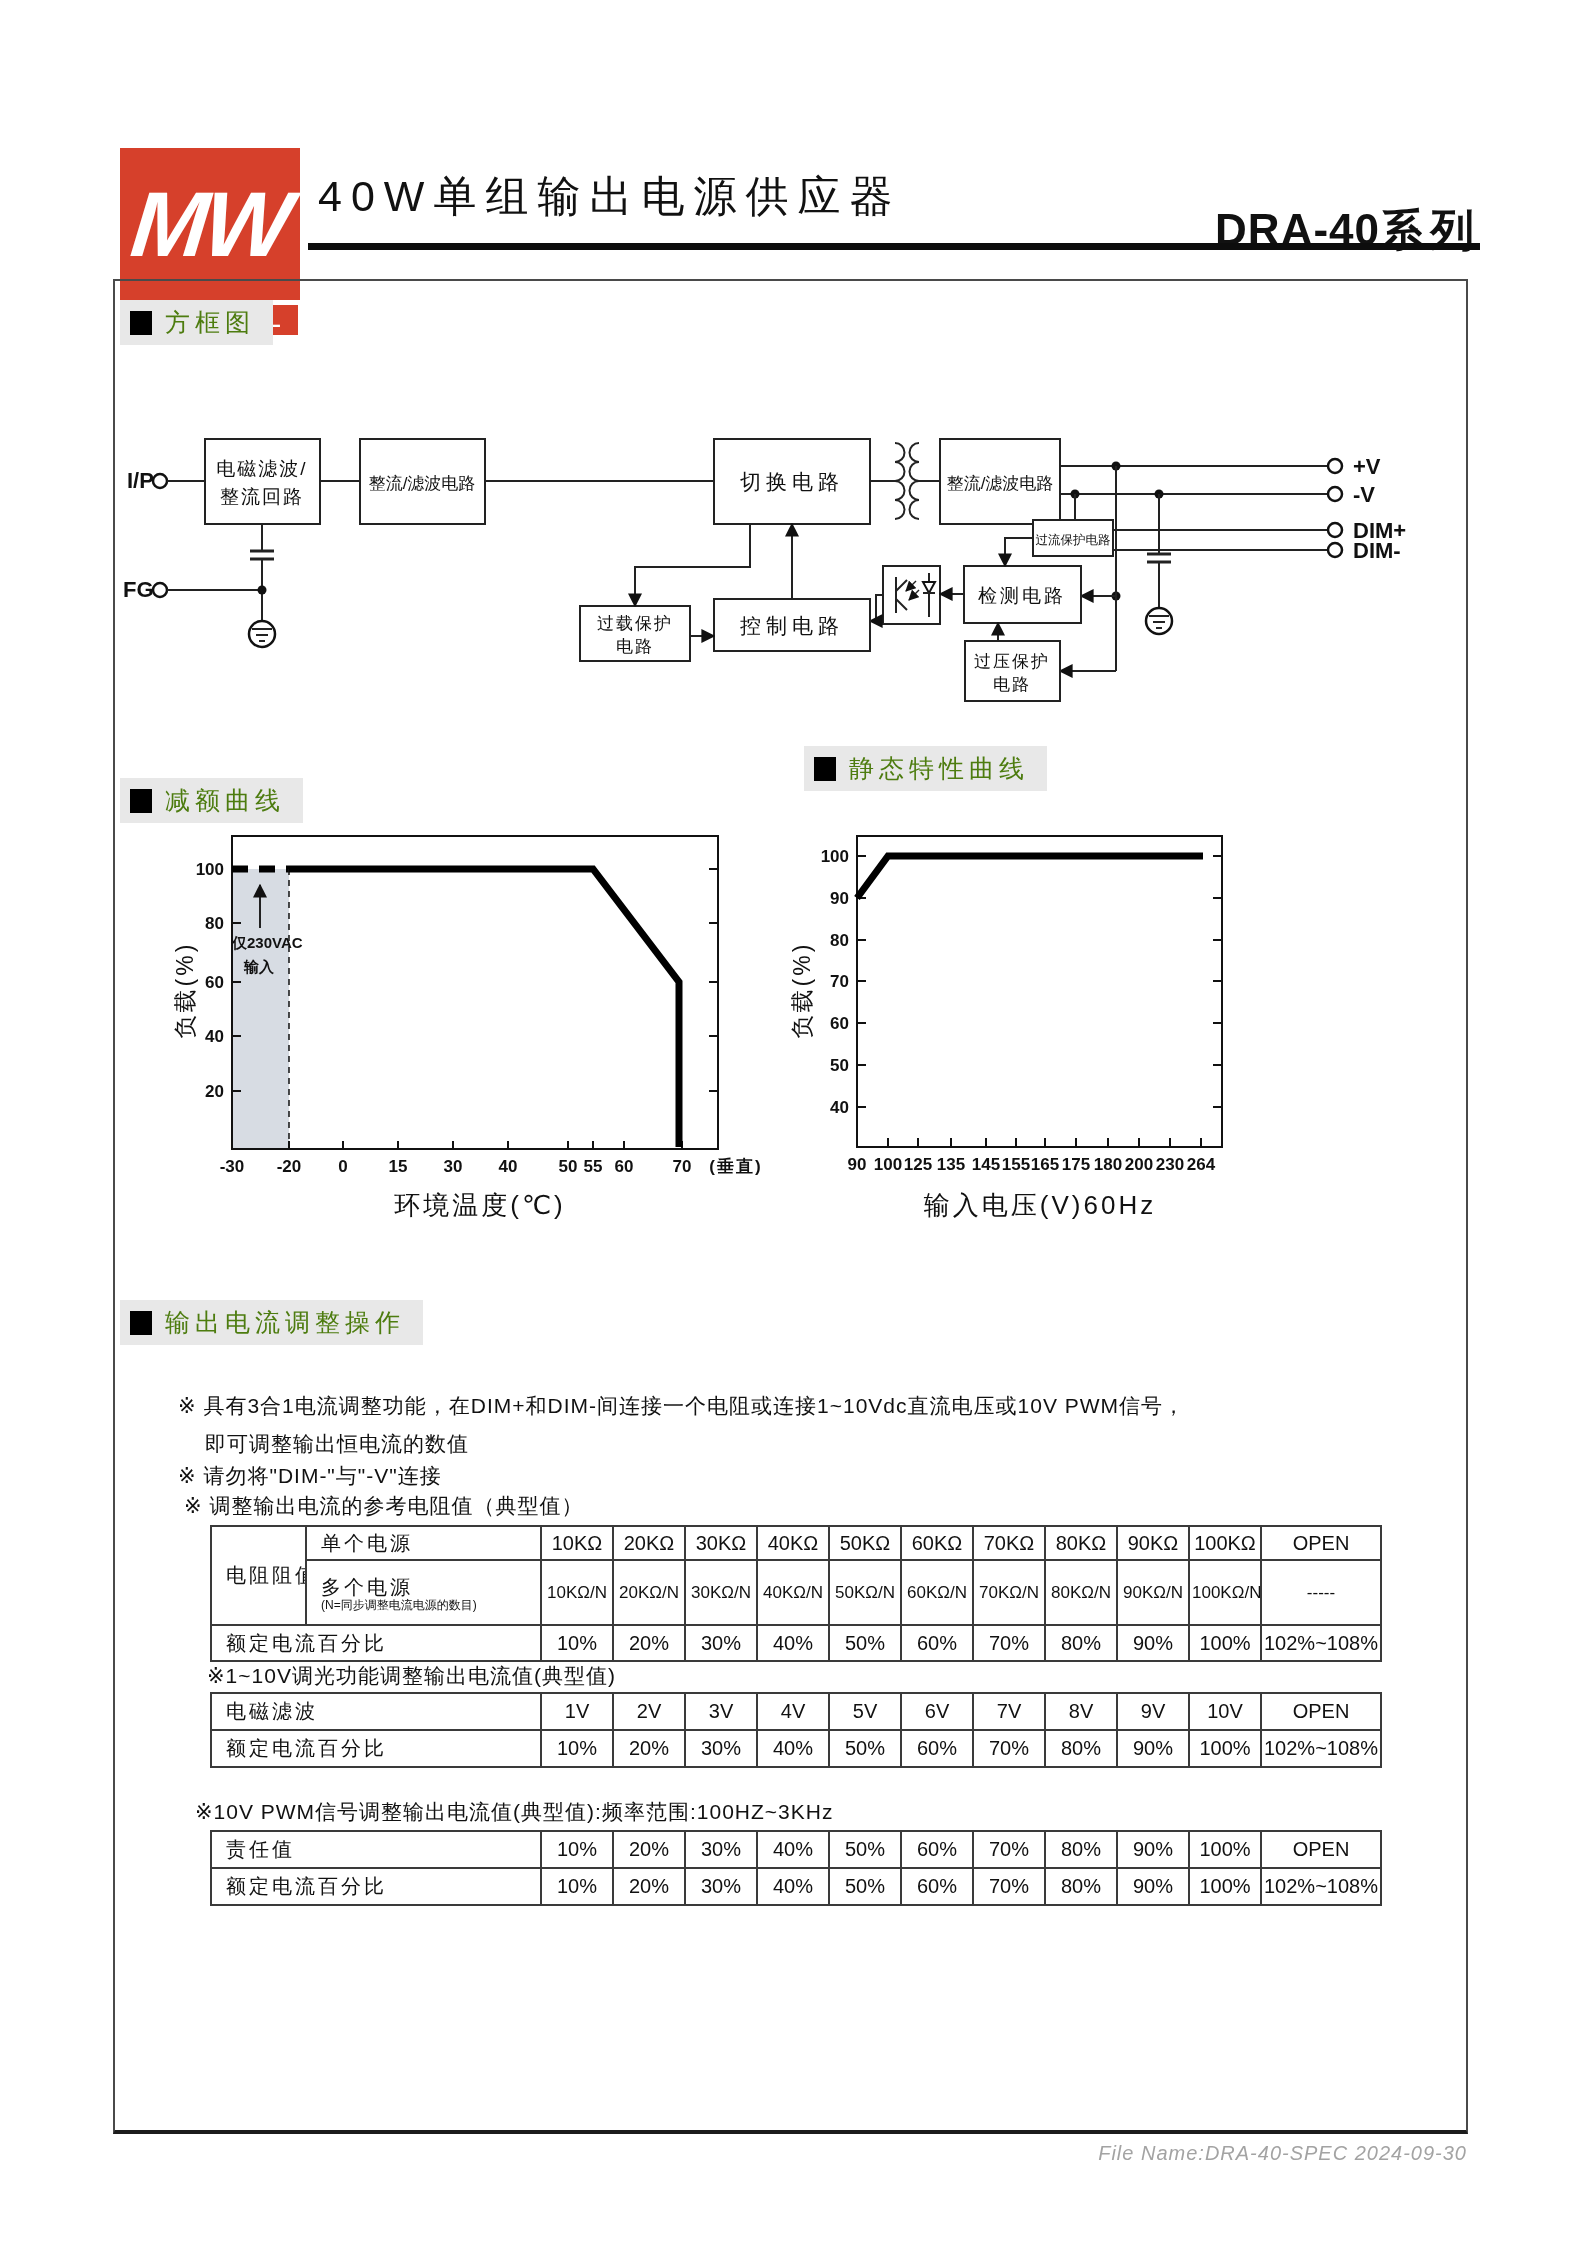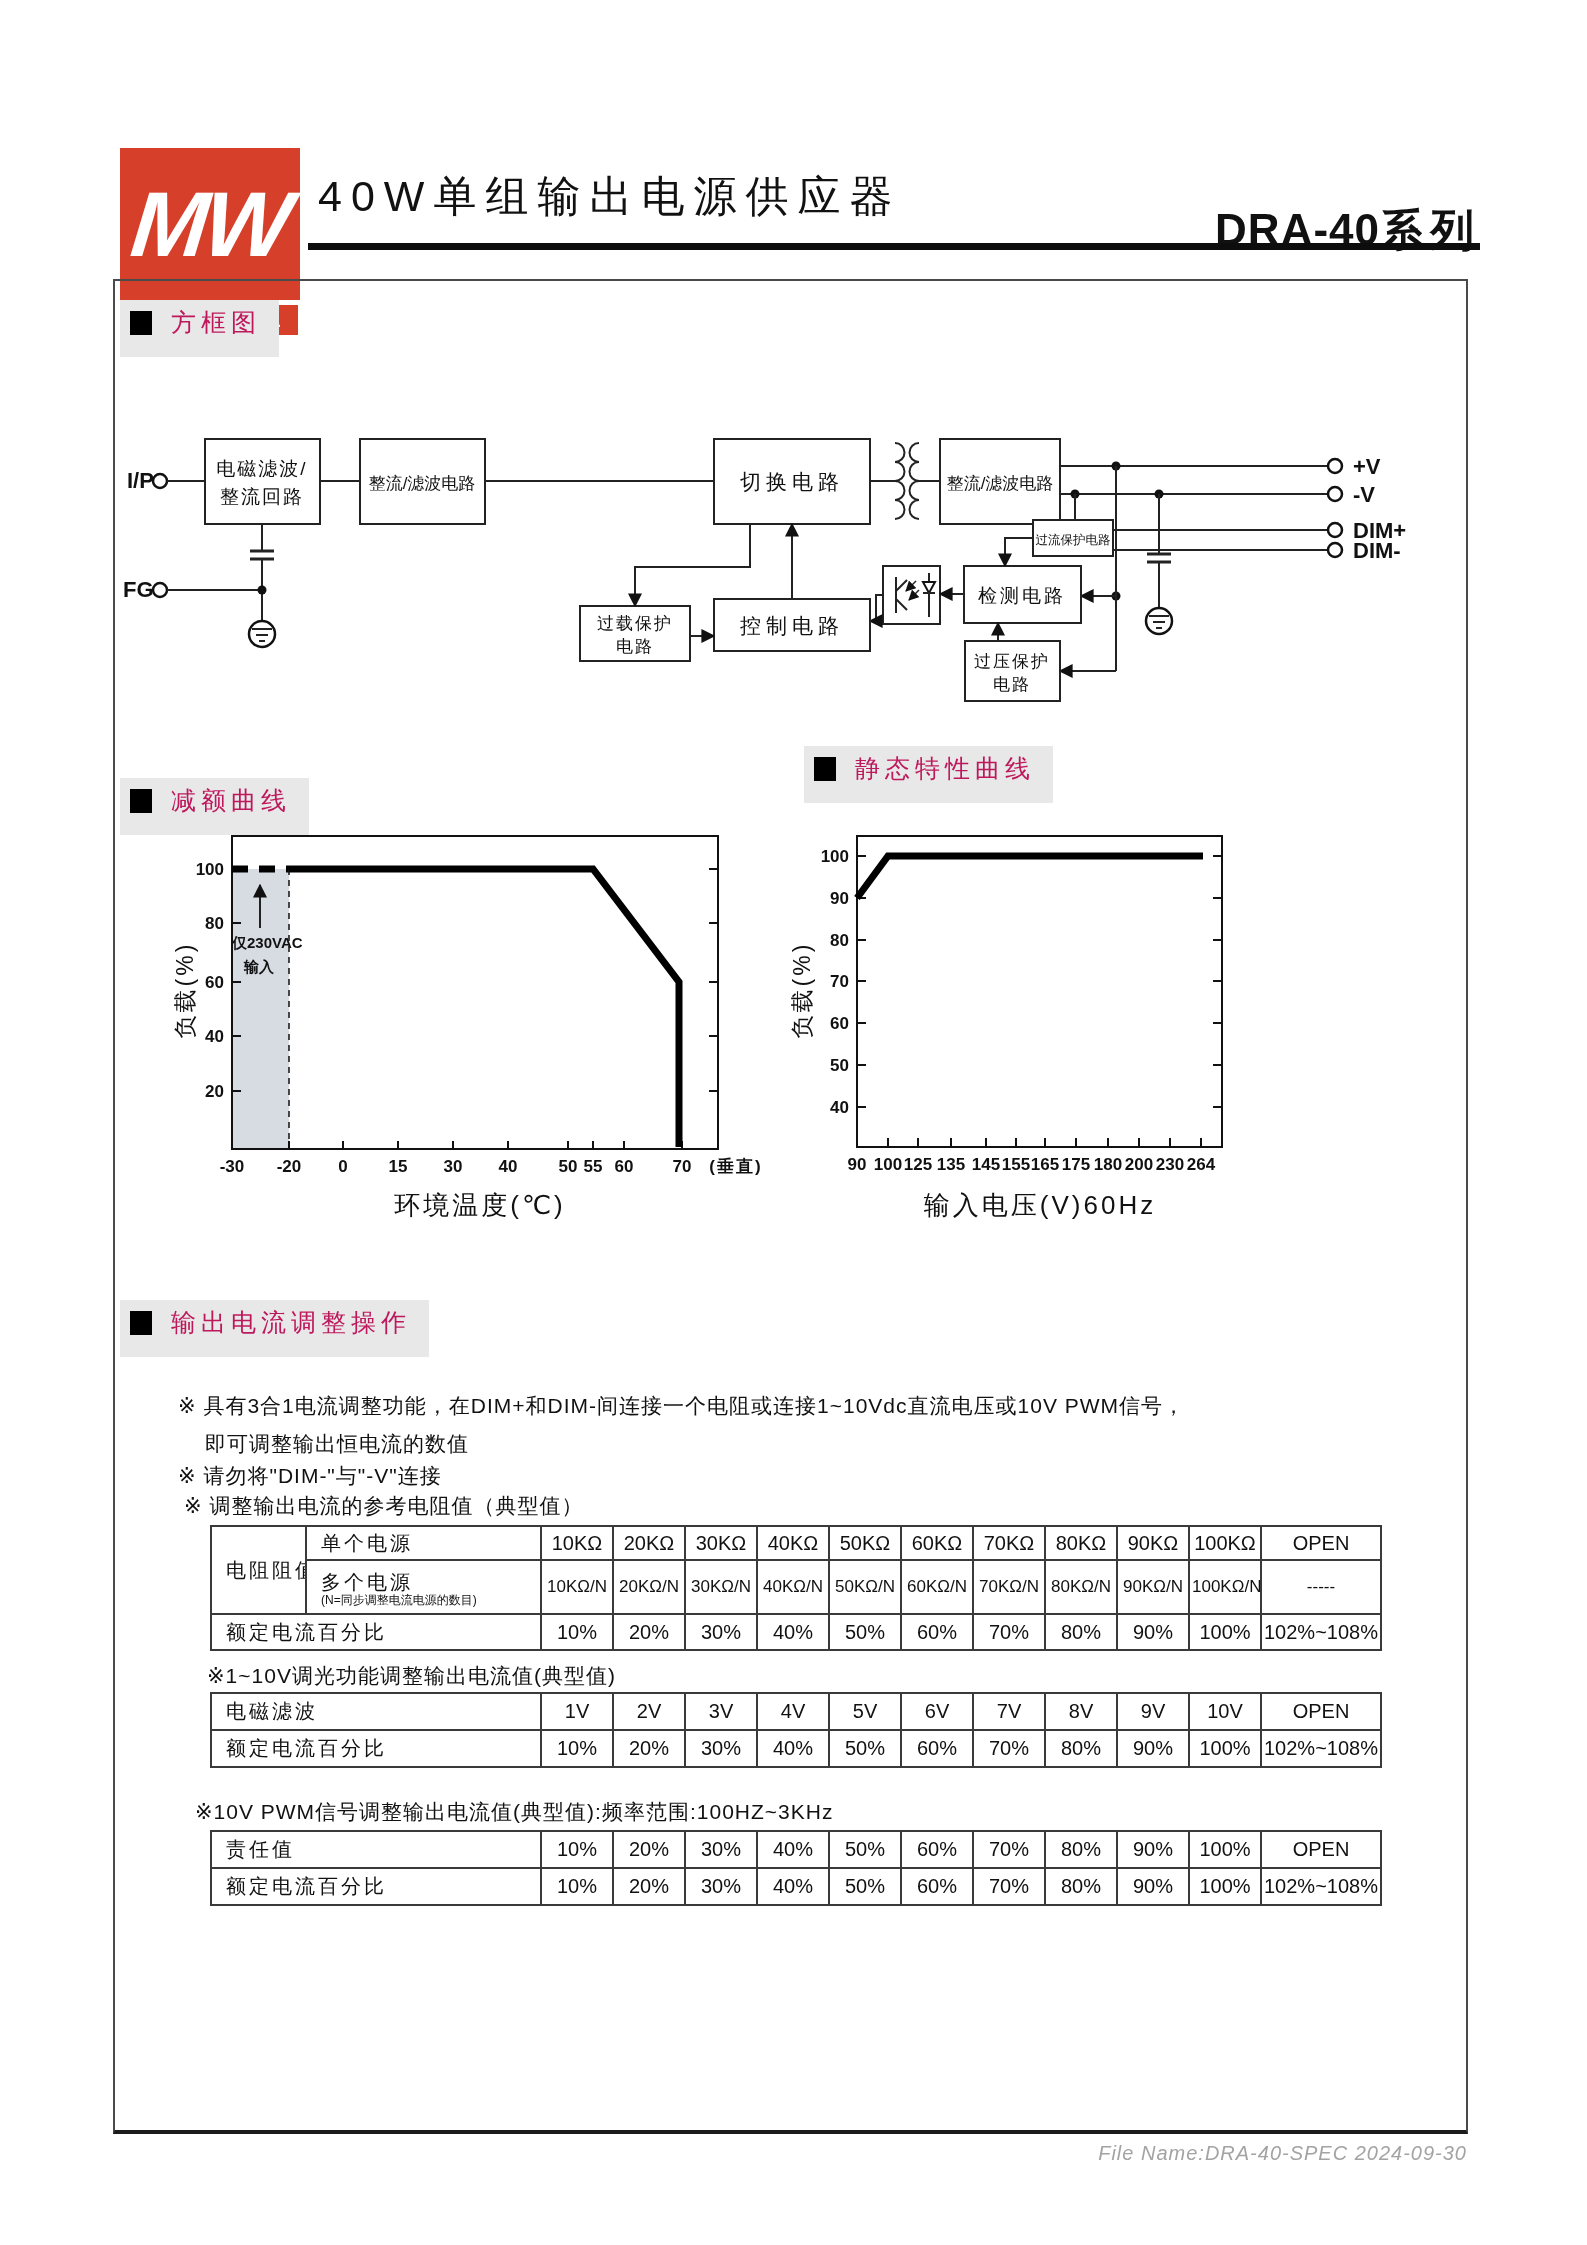--- a/index.html
+++ b/index.html
@@ -14,22 +14,22 @@
                box-shadow:inset 0 0 0 2px #fff;display:flex;align-items:center;justify-content:center;}
   .logo-banner span{color:#fff;font-weight:bold;font-size:21px;letter-spacing:2px;}
   .doc-title{position:absolute;left:318px;top:168px;font-size:43px;font-weight:400;letter-spacing:9px;color:#111;white-space:nowrap;}
   .doc-series{position:absolute;top:180px;right:107px;font-size:44px;font-weight:800;color:#111;white-space:nowrap;letter-spacing:1px;margin-top:21px;}
   .doc-series .cjk{letter-spacing:6px;font-weight:700;}
   .head-rule{position:absolute;left:308px;top:243px;width:1172px;height:7px;background:#0d0d0d;}
   
   #frame{position:absolute;left:113px;top:279px;width:1351px;height:1849px;
          border:2px solid #4a4a4a;border-bottom:4px solid #1c1c1c;}
   
-  .sec{position:absolute;background:#e8e8e8;font-size:25px;letter-spacing:5px;color:#be185d;
-       padding:6px 18px 18px 10px;white-space:nowrap;display:flex;align-items:center;gap:6px;}
+  .sec{position:absolute;background:#e8e8e8;font-size:25px;letter-spacing:5px;color:#4d7c0f;
+       padding:6px 18px 6px 10px;white-space:nowrap;display:flex;align-items:center;}
   .sec .sq{display:inline-block;width:22px;height:24px;background:#000;margin-right:13px;}
   
   .note{position:absolute;font-size:21px;color:#111;letter-spacing:1px;white-space:nowrap;}
   
   .dtable{border-collapse:collapse;table-layout:fixed;width:1170px;font-size:20px;color:#111;}
   .dtable td{border:2px solid #3a3a3a;text-align:center;padding:0 2px;overflow:hidden;white-space:nowrap;}
   .dtable td.lbl{text-align:left;padding-left:14px;letter-spacing:3px;}
   .small-vals td{font-size:17px;letter-spacing:0;}
   .small-vals td.lbl{font-size:20px;}
   .subnote{display:block;font-size:12px;letter-spacing:0;line-height:13px;}
@@ -341,21 +341,21 @@
           <td>30KΩ</td>
           <td>40KΩ</td>
           <td>50KΩ</td>
           <td>60KΩ</td>
           <td>70KΩ</td>
           <td>80KΩ</td>
           <td>90KΩ</td>
           <td>100KΩ</td>
           <td>OPEN</td>
         </tr>
-    <tr style="height:54px" class="small-vals">
+    <tr style="height:65px" class="small-vals">
       <td class="lbl">
         <span class="mainlbl">多个电源</span>
         <span class="subnote">(N=同步调整电流电源的数目)</span>
       </td>
     <td>10KΩ/N</td>
           <td>20KΩ/N</td>
           <td>30KΩ/N</td>
           <td>40KΩ/N</td>
           <td>50KΩ/N</td>
           <td>60KΩ/N</td>

